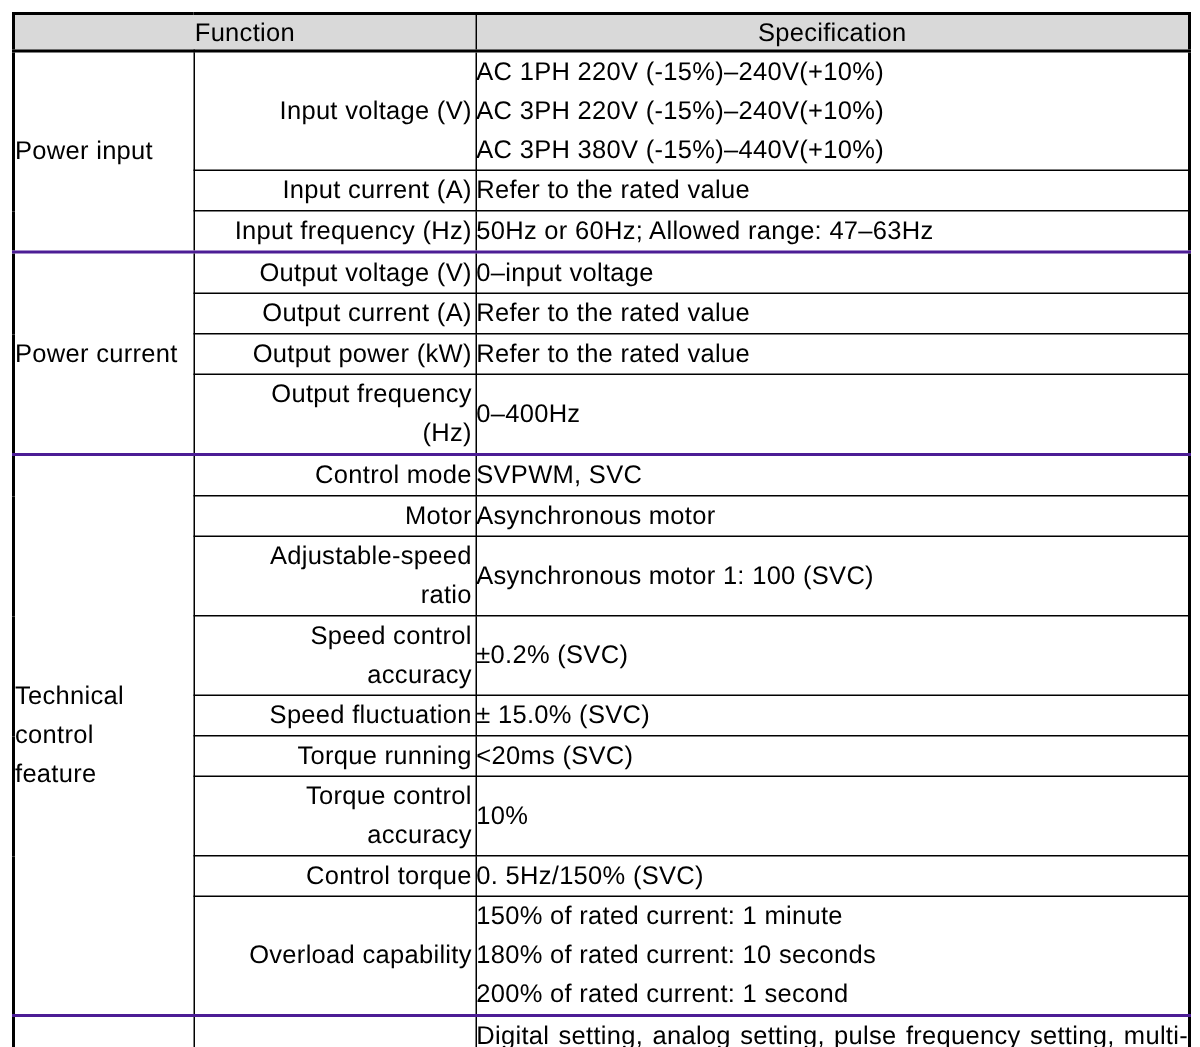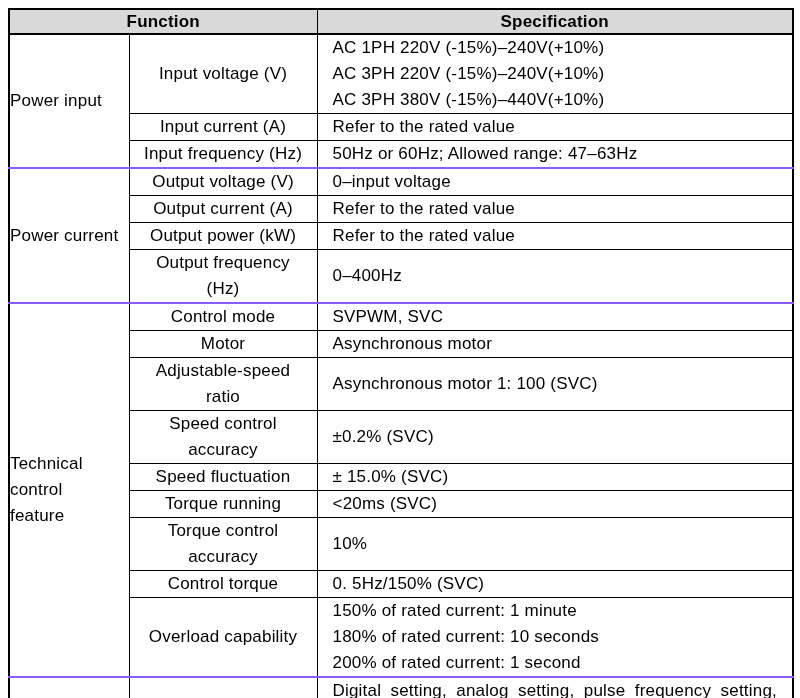--- a/index.html
+++ b/index.html
@@ -28,48 +28,47 @@
     border: 1px solid #000;
     font-size: 17px;
     line-height: 26px;
     letter-spacing: 0.2px;
     padding: 0;
     overflow: hidden;
     vertical-align: middle;
   }
   thead th {
     background: #d9d9d9;
-    font-weight: bold;
+    font-weight: normal;
     text-align: center;
     height: 23px;
     line-height: 23px;
     border-bottom: 2px solid #000;
   }
   td.group {
     white-space: pre-line;
   }
   td.label {
-    text-align: center;
+    text-align: right;
     white-space: pre-line;
     padding: 0 2px;
   }
   td.spec {
     text-align: left;
     white-space: pre-line;
-    padding: 0 15px;
-    border-radius: 21px;
+    padding: 0 0;
   }
   td.spec.justify-all {
     white-space: normal;
     text-align: justify;
     text-align-last: justify;
     vertical-align: top;
   }
   tr.sec > td {
-    border-top: 2px solid #8b5cf6;
+    border-top: 2px solid #4c1d95;
   }
   tr.h1  { height: 26px; }
   tr.h1b { height: 15px; }
   tr.h1c { height: 25px; }
   tr.h2  { height: 52px; }
   tr.h3  { height: 79px; }
   tr.h3b { height: 78px; }
 </style>
 </head>
 <body>

